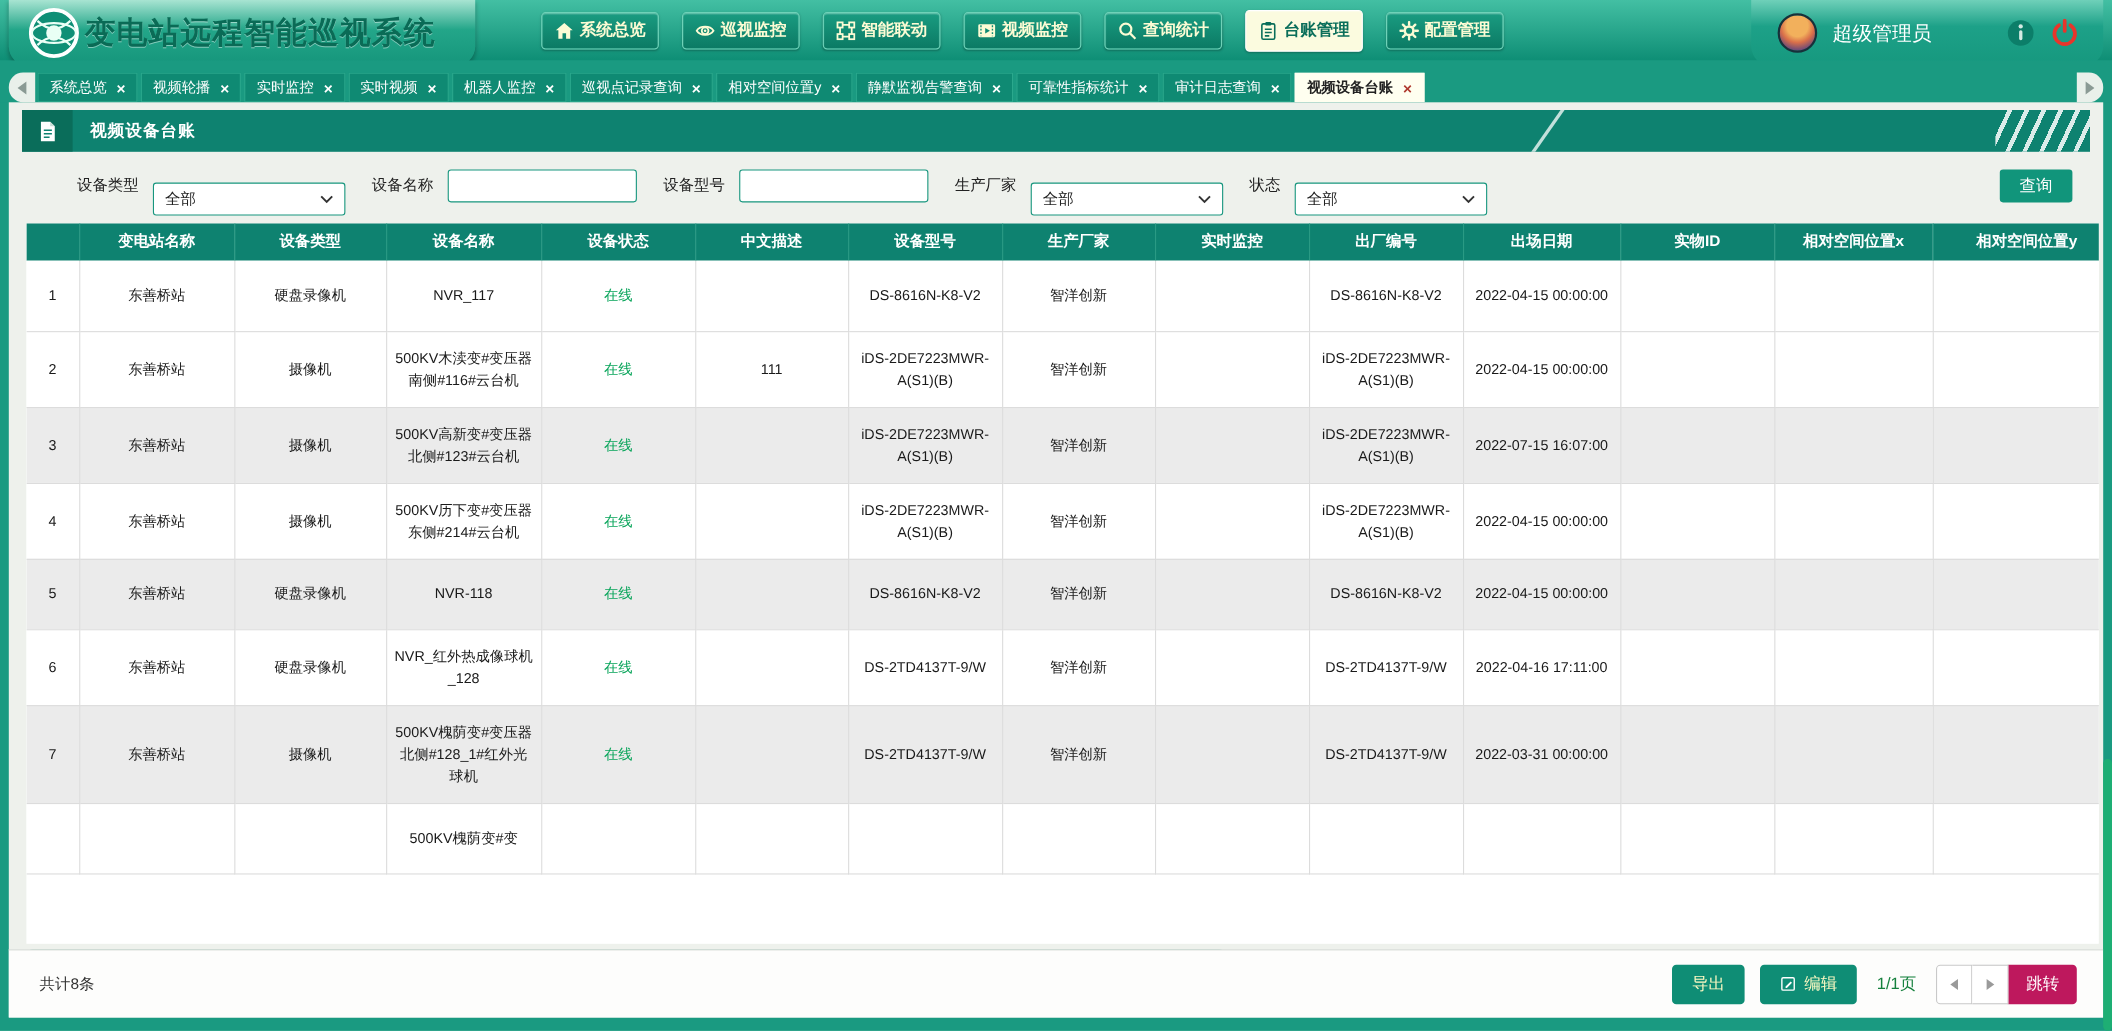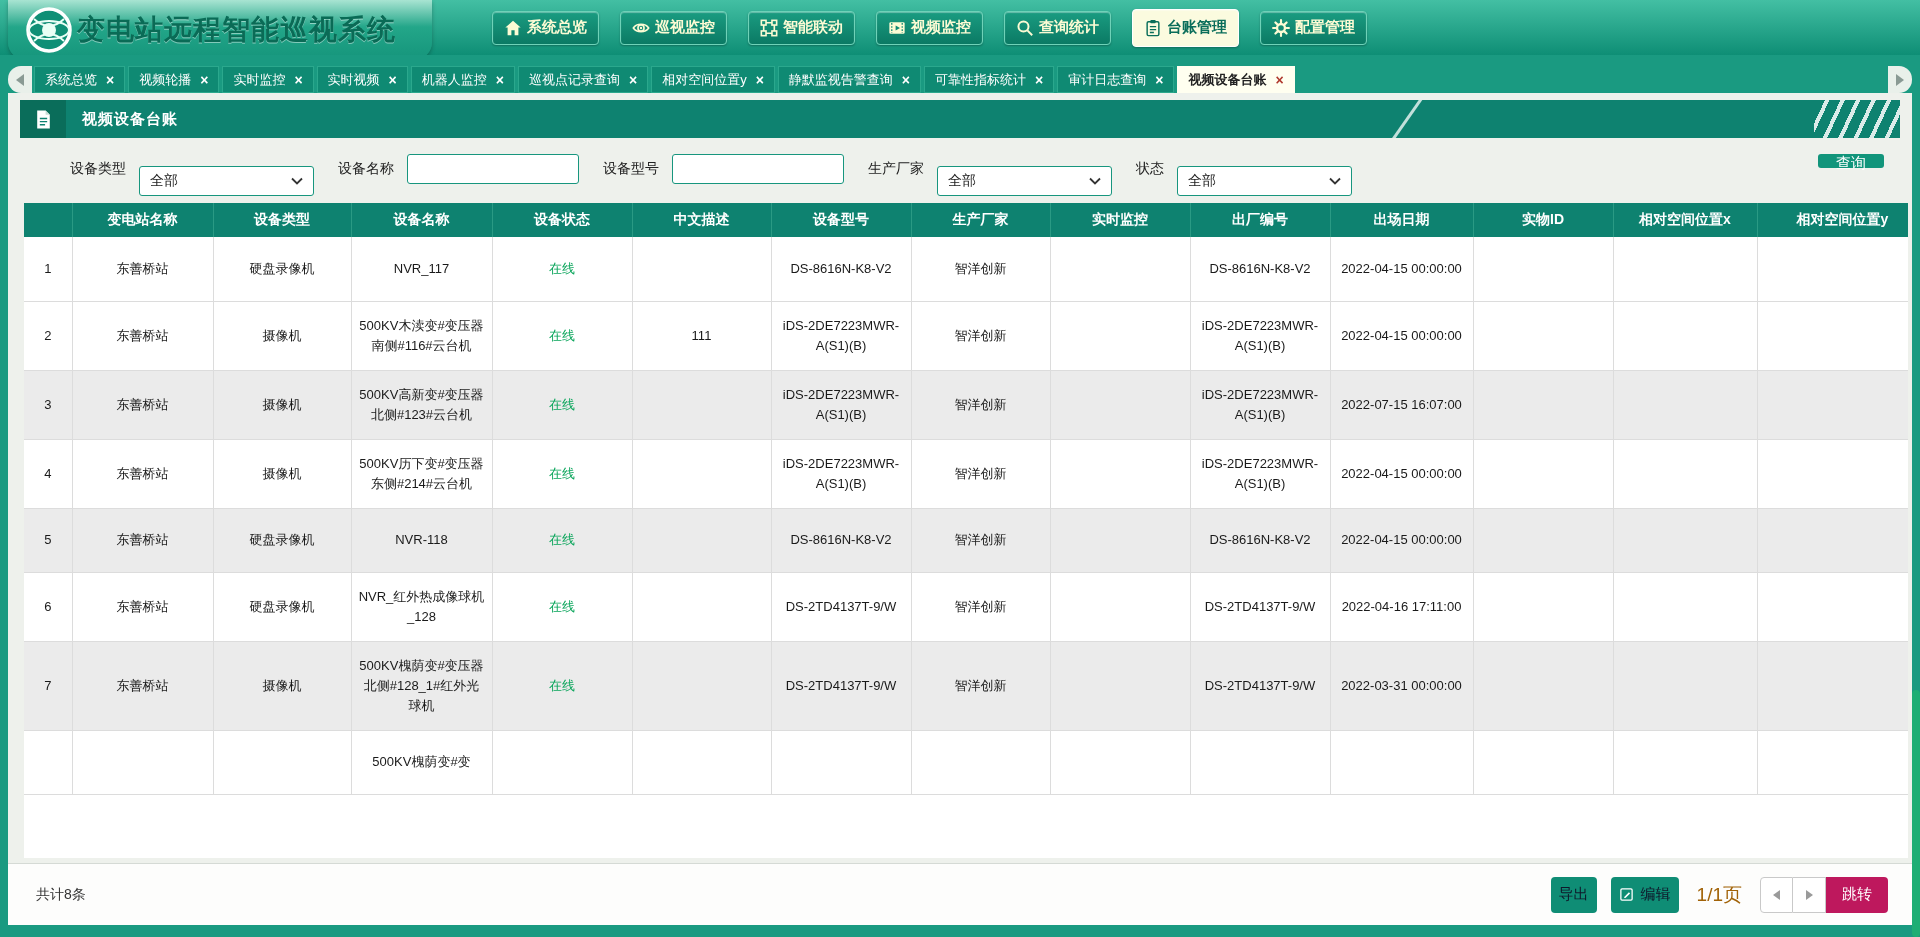--- a/index.html
+++ b/index.html
@@ -66,21 +66,21 @@
   .filter-bar { position:absolute; left:0; top:52px; right:0; height:48px;
     display:flex; align-items:center; padding-left:62px; }
   .filter-label { font-size:14px; color:#222; margin-right:13px; white-space:nowrap; }
   .gap { width:24px; flex:0 0 auto; }
   .select-box { width:175px; height:30px; background:#fff; border:1px solid #17967e; border-radius:3px;
     display:flex; align-items:center; padding:0 10px; font-size:14px; color:#222; cursor:pointer;margin-top:24px; }
   .select-box .val { flex:1; }
   .select-box svg { width:12px; height:8px; }
   .input-box { width:172px; height:30px; background:#fff; border:1px solid #17967e; border-radius:3px;
     font-size:14px; padding:0 8px; color:#222; outline:none; }
-  .search-btn { position:absolute; right:28px; top:9px; width:66px; height:14px;
+  .search-btn { position:absolute; right:28px; top:9px; width:66px; height:30px;
     background:#11957b; border:none; border-radius:3px; color:#fff; font-size:15px; cursor:pointer;margin-left:44px; }
 
   
   .table-wrap { position:absolute; left:16px; top:110px; width:1884px; height:655px;
     overflow:hidden; background:#fff; }
   table { border-collapse:collapse; table-layout:fixed; width:1904px; }
   th { background:#0e8270; color:#fff; font-size:14px; font-weight:bold; height:34px;
     border-right:1px solid #2a9a84; cursor:default; }
   td { font-size:13px; color:#1a1a1a; text-align:center; vertical-align:middle;
     border-right:1px solid #dcdcdc; border-bottom:1px solid #dcdcdc;
@@ -95,24 +95,24 @@
   .hscroll-thumb { position:absolute; left:0; top:0; width:1090px; height:11px;
     background:#0b7a64; border-radius:6px; cursor:grab; }
   .vscroll-thumb { position:absolute; right:0px; top:690px; width:8px; height:247px;
     background:#1eae74; border-radius:4px; cursor:grab; }
 
   
   .footer { position:absolute; left:0; right:0; bottom:0; height:62px; background:#fdfdfc;
     border-top:1px solid #d5dad5; display:flex; align-items:center; }
   .total-text { font-size:14px; color:#333; margin-left:28px; }
   .footer-right { margin-left:auto; display:flex; align-items:center; margin-right:24px; gap:14px; }
-  .btn-green { height:36px; padding:0 8px; background:#0f8d75; border:none; border-radius:4px;
-    color:#0f172a; font-size:15px; cursor:pointer; display:flex; align-items:center; gap:7px; }
+  .btn-green { height:36px; padding:0 18px; background:#0f8d75; border:none; border-radius:4px;
+    color:#fef9c3; font-size:15px; cursor:pointer; display:flex; align-items:center; gap:7px; }
   .btn-green svg { width:15px; height:15px; }
-  .page-indicator { font-size:19px; color:#a16207; margin:0 4px; }
+  .page-indicator { font-size:15px; color:#15803d; margin:0 4px; }
   .pager { display:flex; align-items:stretch; height:36px; }
   .pager-btn { width:33px; background:#fff; border:1px solid #c9c9c9; display:flex;
     align-items:center; justify-content:center; cursor:pointer; }
   .pager-btn:first-child { border-radius:4px 0 0 4px; }
   .pager-btn + .pager-btn { border-left:none; }
   .ptri-l { width:0; height:0; border-style:solid; border-width:5px 7px 5px 0; border-color:transparent #9a9a9a transparent transparent; }
   .ptri-r { width:0; height:0; border-style:solid; border-width:5px 0 5px 7px; border-color:transparent transparent transparent #9a9a9a; }
   .jump-btn { height:36px; padding:0 16px; background:#be185d; border:none; border-radius:0 4px 4px 0;
     color:#fff; font-size:15px; cursor:pointer; }
 </style>
@@ -199,20 +199,37 @@
             <circle cx="10" cy="10" r="4.4" stroke-width="2.6"></circle>
             <g stroke-width="2.4" stroke-linecap="round">
               <path d="M10 1.2v2.6M10 16.2v2.6M1.2 10h2.6M16.2 10h2.6M3.8 3.8l1.9 1.9M14.3 14.3l1.9 1.9M3.8 16.2l1.9-1.9M14.3 5.7l1.9-1.9"></path>
             </g>
           </svg>
         </span>
         <span>配置管理</span>
       </div>
     </div>
 
+  <div class="header-right-panel">
+    <div class="avatar"></div>
+    <div class="user-name">超级管理员</div>
+    <span class="hdr-ic info-btn">
+      <svg viewBox="0 0 20 20">
+          <circle cx="10" cy="10" r="9" fill="#0c7e69"></circle>
+          <circle cx="10" cy="5.4" r="1.5" fill="#d5eae3"></circle>
+          <rect x="8.9" y="8" width="2.3" height="7" rx="1.1" fill="#d5eae3"></rect>
+        </svg>
+    </span>
+    <span class="hdr-ic power-btn">
+      <svg viewBox="0 0 20 20" fill="none" stroke="#e8352b" stroke-width="2.6" stroke-linecap="round">
+          <path d="M6 4.6a7.2 7.2 0 1 0 8 0"></path>
+          <path d="M10 1.4v7.2"></path>
+        </svg>
+    </span>
+  </div>
 </div>
 
 <div class="tab-bar">
   <div class="tab-scroll tab-scroll-left">
       <span class="tri-l"></span>
     </div>
   <div class="tabs" id="tabs">
       <div class="tab">
         <span>系统总览</span>
         <span class="x">×</span>

